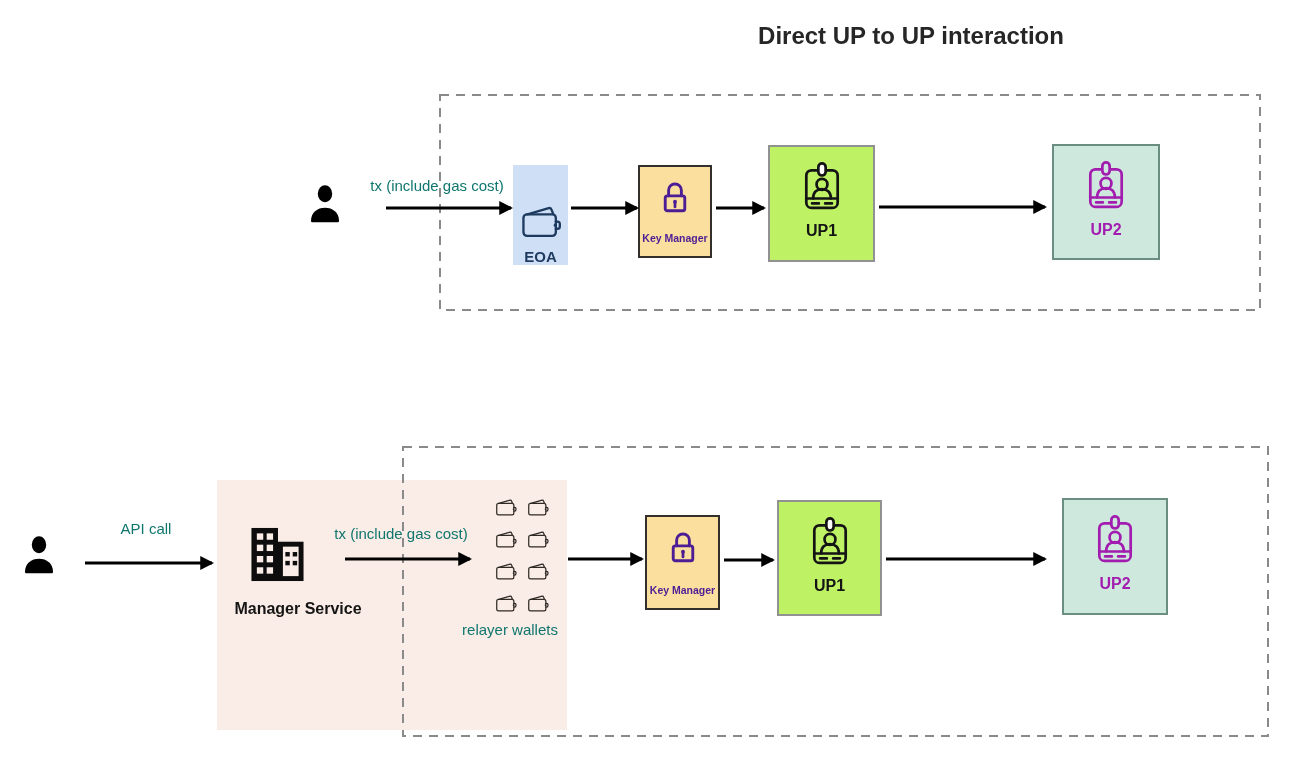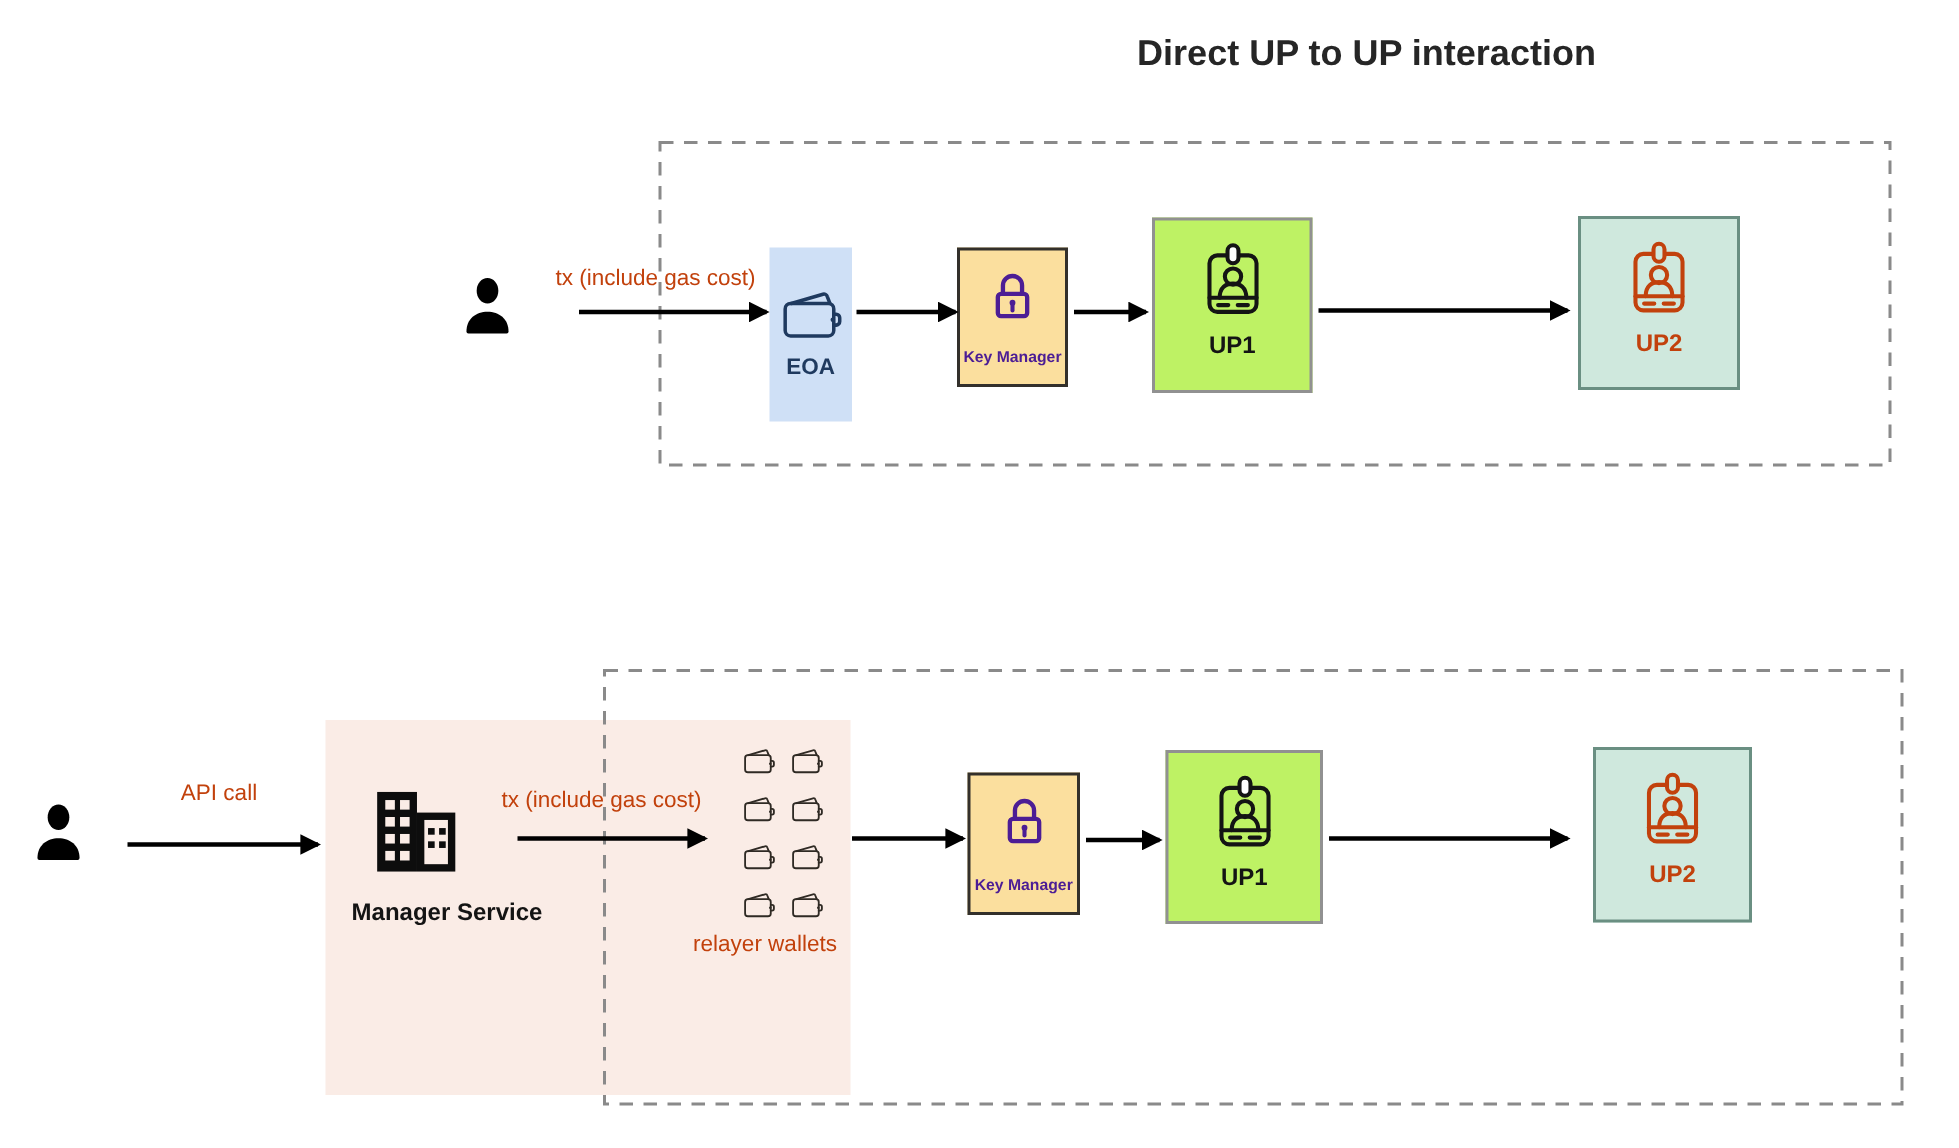--- a/index.html
+++ b/index.html
@@ -9,44 +9,44 @@
   }
   
   .overlay{position:absolute;left:0;top:0;z-index:3;pointer-events:none;}
   .dashed-rect{fill:none;stroke:#8a8a8a;stroke-width:2;stroke-dasharray:9 7;}
   .arrow-line{stroke:#000;stroke-width:3;marker-end:url(#arrowhead);}
   
   .title{position:absolute;transform:translateX(-50%);font-weight:bold;font-size:24px;
          color:#262626;white-space:nowrap;z-index:2;}
   .title-top{left:911px;top:22px;}
   .title-bottom{left:899px;top:392px;}
-  .lbl{position:absolute;transform:translateX(-50%);color:#c2410c;white-space:nowrap;z-index:2;}
+  .lbl{position:absolute;transform:translateX(-50%);color:#0f766e;white-space:nowrap;z-index:2;}
   .tx-top{left:437px;top:177px;font-size:15px;}
   .api{left:146px;top:520px;font-size:15px;}
   .tx-bottom{left:401px;top:525px;font-size:15px;}
   .rs-label{left:298px;top:600px;font-weight:bold;font-size:16px;color:#141414;}
   .rw-label{left:510px;top:621px;font-size:15px;}
   
   .node{position:absolute;z-index:2;display:flex;flex-direction:column;align-items:center;
         box-sizing:border-box;}
   .node .node-label{line-height:1.1;}
-  .eoa{left:513px;top:165px;width:55px;height:116px;background:#cfe0f6;color:#1f3a5f;
-       justify-content:center;gap:9px;}
+  .eoa{left:513px;top:165px;width:55px;height:100px;background:#cfe0f6;color:#1f3a5f;
+       justify-content:flex-end;gap:9px;}
   .eoa .icon svg{width:42px;height:36px;display:block;}
   .eoa .node-label{font-weight:bold;font-size:15px;}
   .km{background:#fbdf9e;border:2px solid #33302b;color:#4c1d95;}
   .km-top{left:638px;top:165px;width:74px;height:93px;}
   .km-bottom{left:645px;top:515px;width:75px;height:95px;}
   .km .icon svg{width:34px;height:36px;display:block;margin-top:13px;}
   .km .node-label{font-weight:bold;font-size:10.5px;margin-top:auto;margin-bottom:11px;}
   .up{border:2px solid;}
   .up .icon svg{width:46px;height:54px;display:block;margin-top:13px;}
   .up .node-label{font-weight:bold;font-size:16px;margin-top:8px;}
   .up1{background:#bef264;border-color:#919191;color:#141414;--badge-bg:#ffffff;}
-  .up2{background:#cfe8dd;border-color:#6a8f82;color:#c2410c;--badge-bg:#cfe8dd;}
+  .up2{background:#cfe8dd;border-color:#6a8f82;color:#a21caf;--badge-bg:#cfe8dd;}
   .up1-top{left:768px;top:145px;width:107px;height:117px;}
   .up2-top{left:1052px;top:144px;width:108px;height:116px;}
   .up1-bottom{left:777px;top:500px;width:105px;height:116px;}
   .up2-bottom{left:1062px;top:498px;width:106px;height:117px;}
   
   .pink-region{position:absolute;left:217px;top:480px;width:350px;height:250px;
                background:#faece6;z-index:0;}
   
   .person{position:absolute;z-index:2;color:#000;}
   .person svg{width:34px;height:42px;display:block;}

